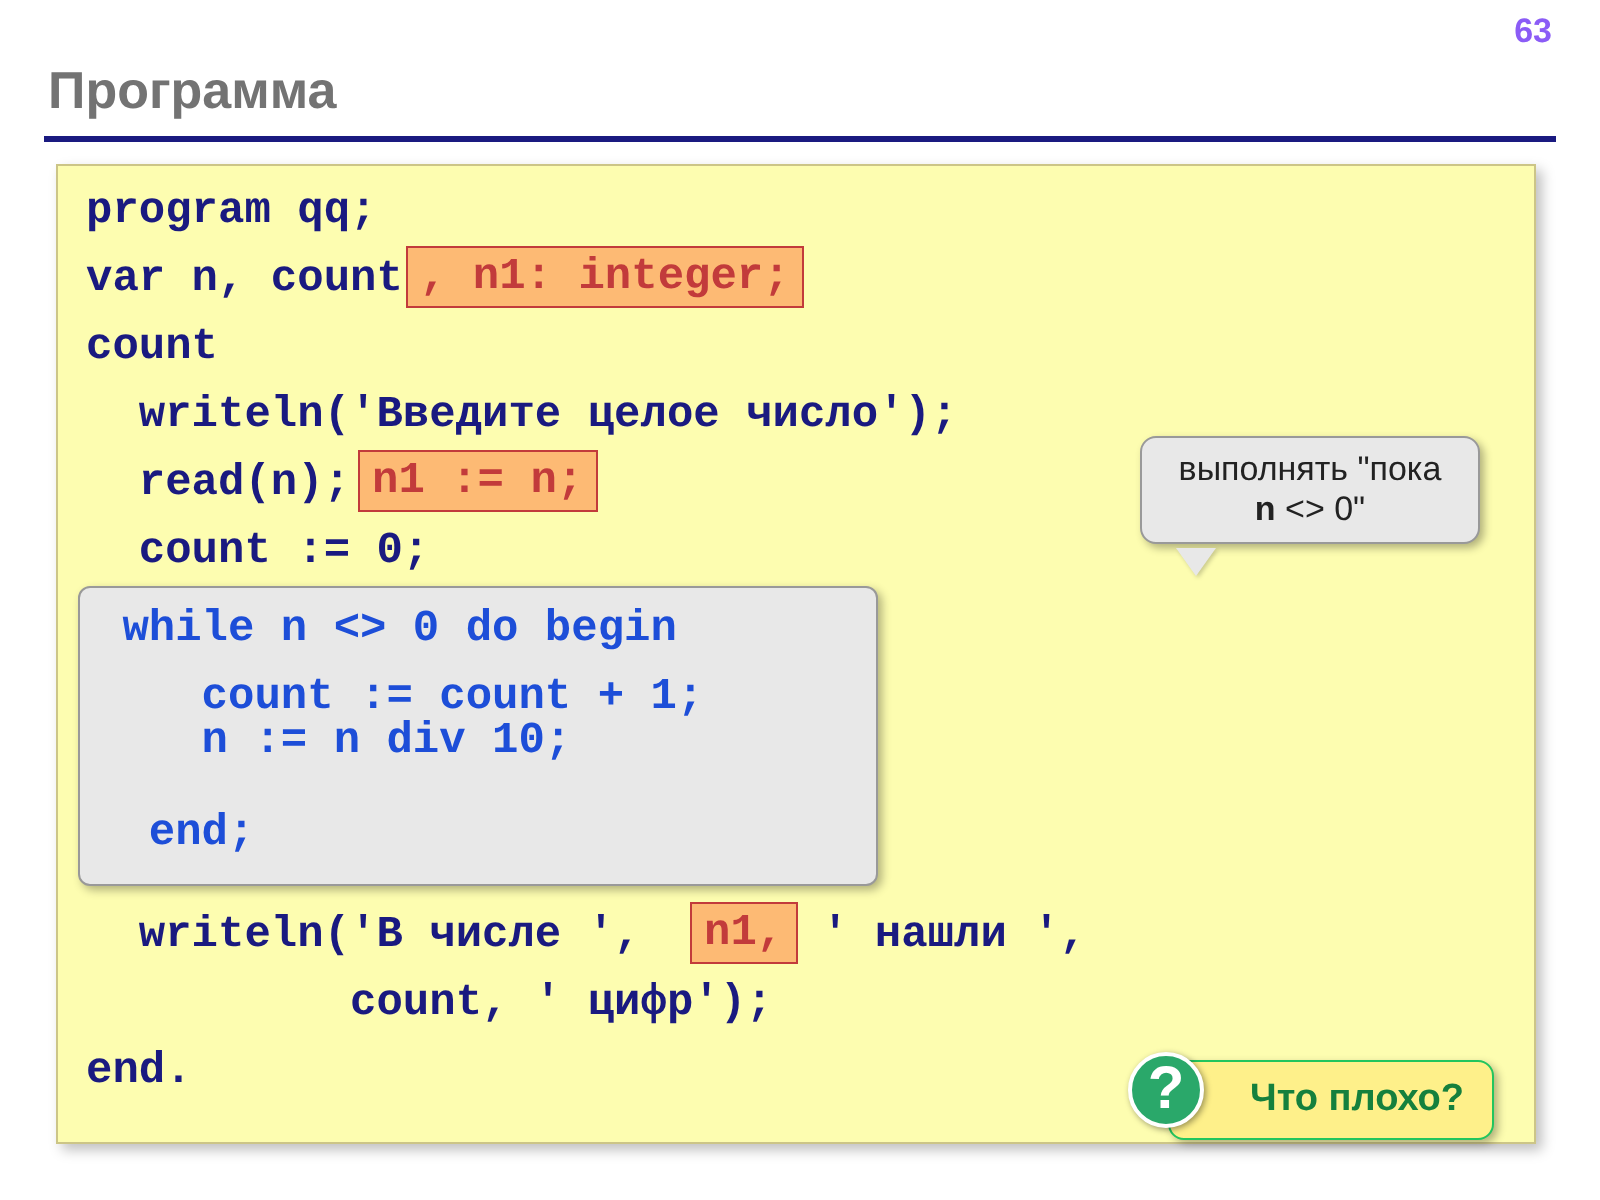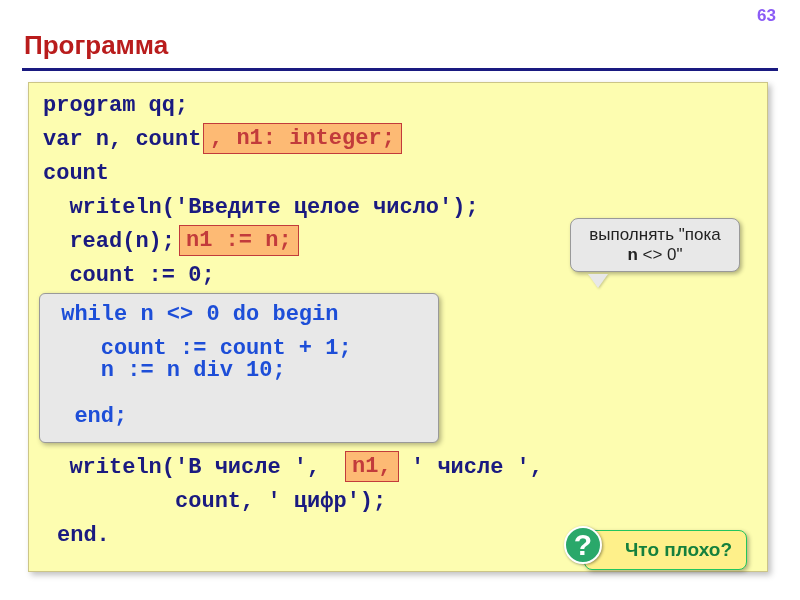--- a/index.html
+++ b/index.html
@@ -20,21 +20,21 @@
     font-weight: bold;
     font-size: 17px;
     color: #8b5cf6;
   }
   .title {
     position: absolute;
     top: 30px;
     left: 24px;
     font-weight: bold;
     font-size: 26px;
-    color: #b91c1c;
+    color: #737373;
   }
   .title-rule {
     position: absolute;
     top: 68px;
     left: 22px;
     width: 756px;
     height: 0;
     border-top: 3px solid #1a1a80;
   }
   .code-box {
@@ -148,23 +148,23 @@
 
   <div class="inner-box" style="top:210px; left:10px; width:400px; height:150px;">
     <div class="inner-line" style="top:8px; left:8px;"> while n &lt;&gt; 0 do begin</div>
     <div class="inner-line" style="top:42px; left:8px;">    count := count + 1;</div>
     <div class="inner-line" style="top:64px; left:8px;">    n := n div 10;</div>
     <div class="inner-line" style="top:110px; left:8px;">  end;</div>
   </div>
 
   <div class="code-line" style="top:372px; left:14px;">  writeln('В числе ',</div>
   <div class="hl-white" style="top:368px; left:316px;text-align:right;">n1,</div>
-  <div class="code-line" style="top:372px; left:382px;">' числе ',</div>
+  <div class="code-line" style="top:372px; left:382px;">' нашли ',</div>
   <div class="code-line" style="top:406px; left:14px;">          count, ' цифр');</div>
-  <div class="code-line" style="top:440px; left:28px;">end.</div>
+  <div class="code-line" style="top:440px; left:14px;">end.</div>
 
 </div>
 
 <div class="callout" style="top:218px; left:570px; width:170px;">
   <div>выполнять "пока</div>
   <div>
     <span class="bold">n </span><span>&lt;&gt; 0"</span>
   </div>
 </div>
 <div class="callout-tail" style="top:274px; left:588px;"></div>

